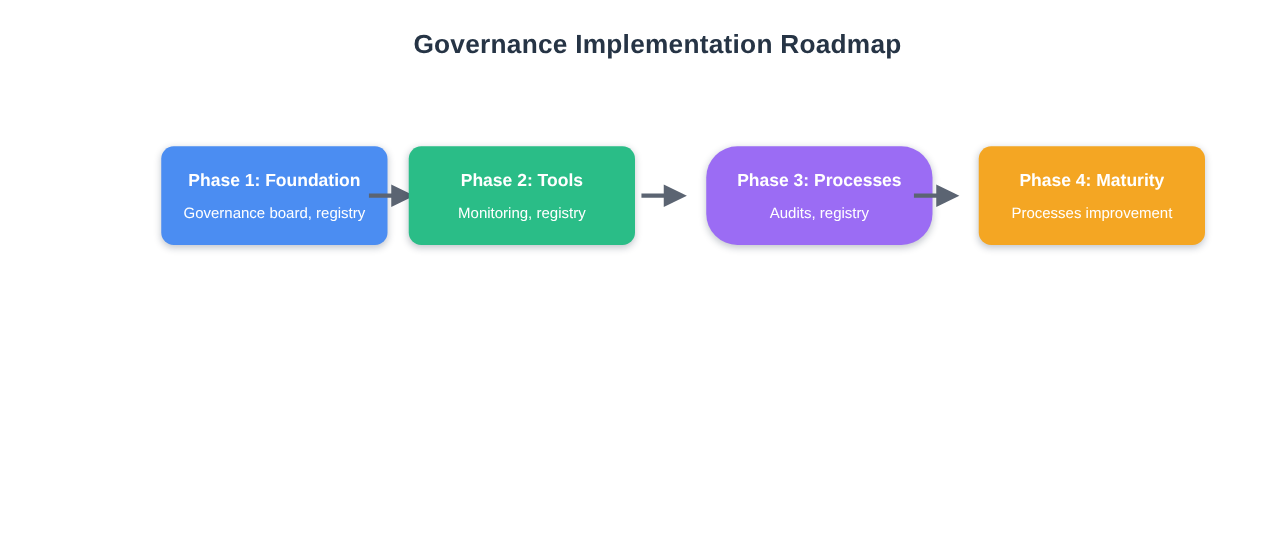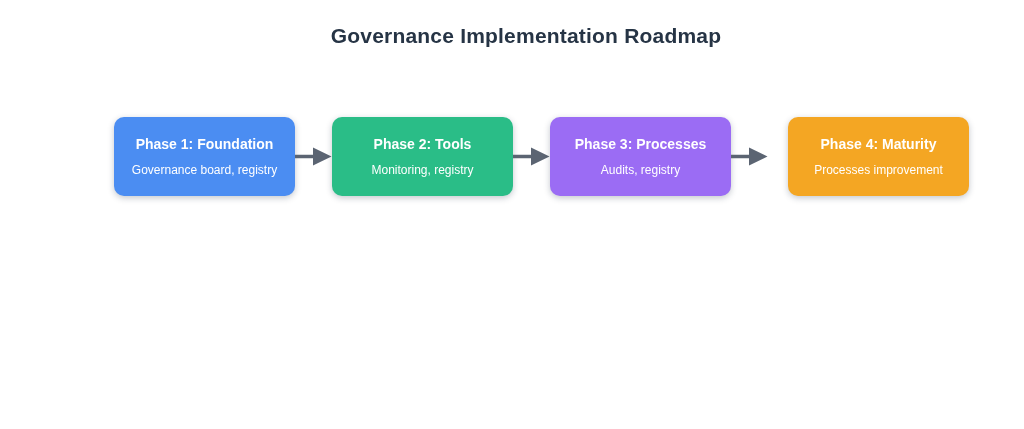--- a/index.html
+++ b/index.html
@@ -34,34 +34,35 @@
     height: 79px;
     border-radius: 10px;
     box-sizing: border-box;
     display: flex;
     flex-direction: column;
     align-items: center;
     justify-content: center;
     gap: 13px;
     text-align: right;
     box-shadow: 0 2px 6px rgba(20, 35, 60, 0.25);
+    margin-left: 15px;
   }
   .phase-label {
     font-size: 14px;
     font-weight: bold;
     line-height: 1;
   }
   .phase-detail {
     font-size: 12px;
     line-height: 1;
   }
   #box1 { left: 114px; }
-  #box2 { left: 332px; }
+  #box2 { left: 312px; }
   #box3 { left: 550px; }
-  #box4 { left: 788px; }
+  #box4 { left: 768px; }
   .arrow {
     position: absolute;
     top: 117px;
     width: 37px;
     height: 79px;
     display: block;
   }
   #arrow1 { left: 295px; }
   #arrow2 { left: 513px; }
   #arrow3 { left: 731px; }
@@ -86,21 +87,21 @@
   <div class="phase-box" id="box2" style="background-color: rgb(42, 189, 135); color: rgb(255, 255, 255);">
     <div class="phase-label">Phase 2: Tools</div>
     <div class="phase-detail">Monitoring, registry</div>
   </div>
 
   <svg class="arrow" id="arrow2" viewBox="0 0 37 79">
     <line x1="0" y1="39.5" x2="20" y2="39.5" stroke-width="3.5" style="stroke: rgb(91, 100, 114);"></line>
     <polygon points="18,30.5 36.5,39.5 18,48.5" style="fill: rgb(91, 100, 114);"></polygon>
   </svg>
 
-  <div class="phase-box" id="box3" style="background-color: rgb(155, 108, 244); color: rgb(255, 255, 255);">
+  <div class="phase-box" id="box3" style="background-color: rgb(155, 108, 244); color: rgb(255, 255, 255); border-radius: 25px;">
     <div class="phase-label">Phase 3: Processes</div>
     <div class="phase-detail">Audits, registry</div>
   </div>
 
   <svg class="arrow" id="arrow3" viewBox="0 0 37 79">
     <line x1="0" y1="39.5" x2="20" y2="39.5" stroke-width="3.5" style="stroke: rgb(91, 100, 114);"></line>
     <polygon points="18,30.5 36.5,39.5 18,48.5" style="fill: rgb(91, 100, 114);"></polygon>
   </svg>
 
   <div class="phase-box" id="box4" style="background-color: rgb(244, 166, 35); color: rgb(255, 255, 255);">

